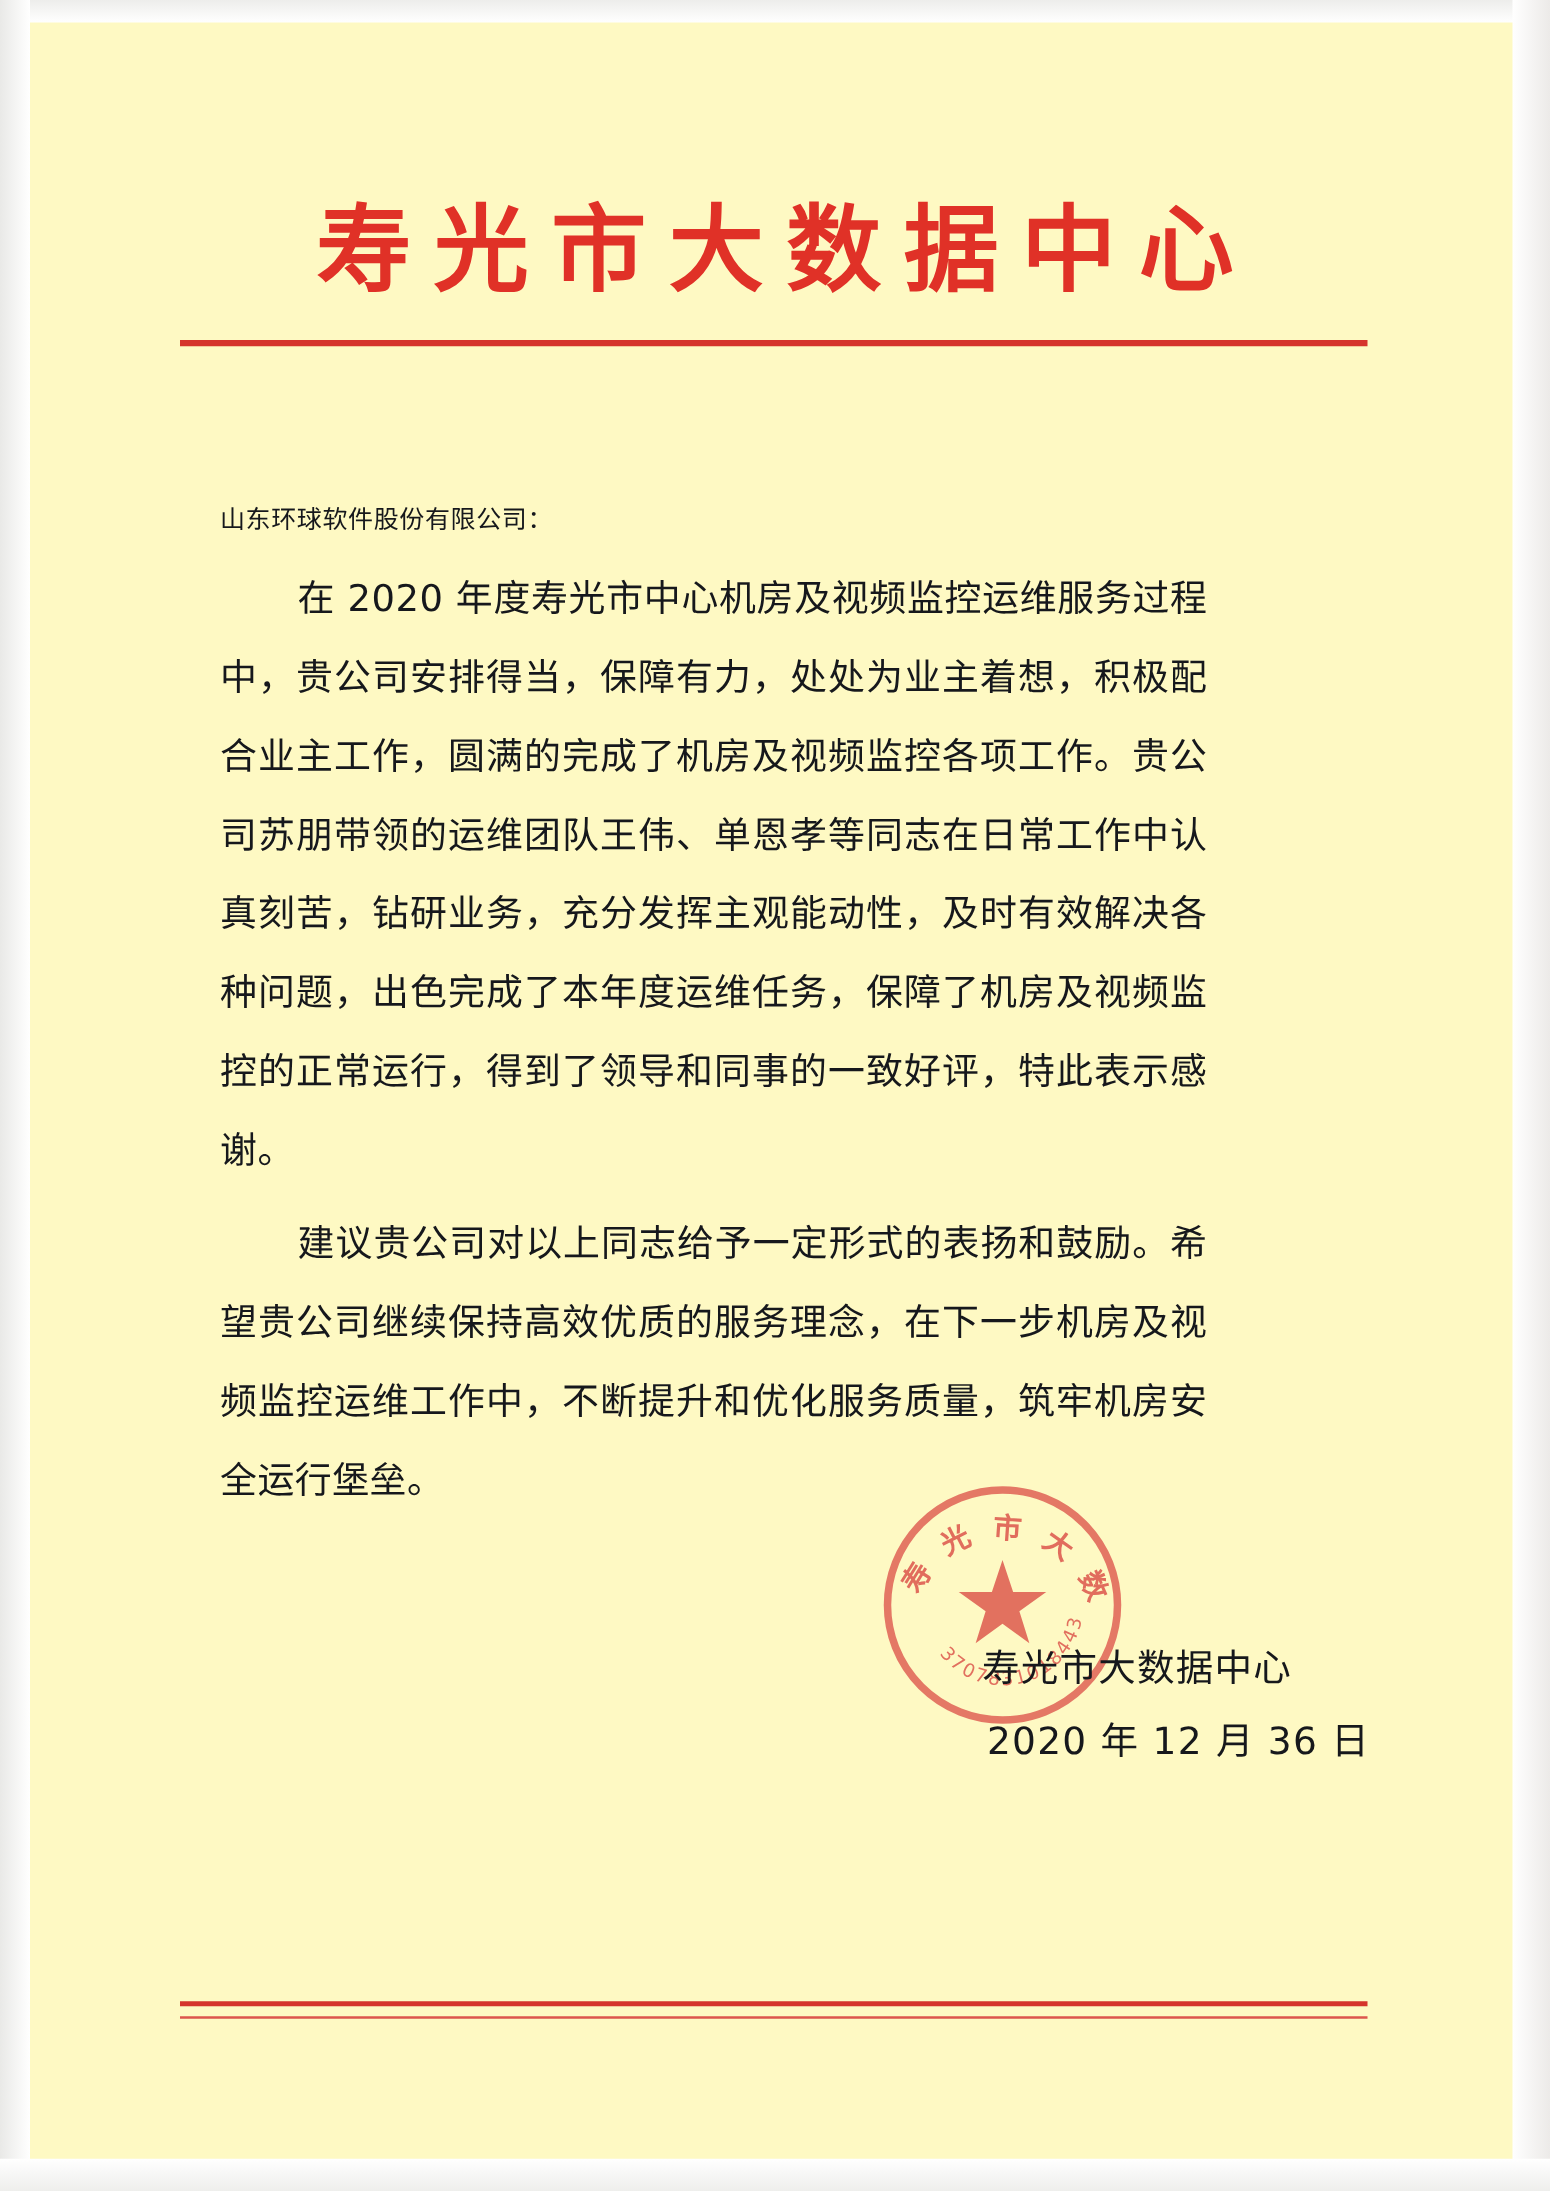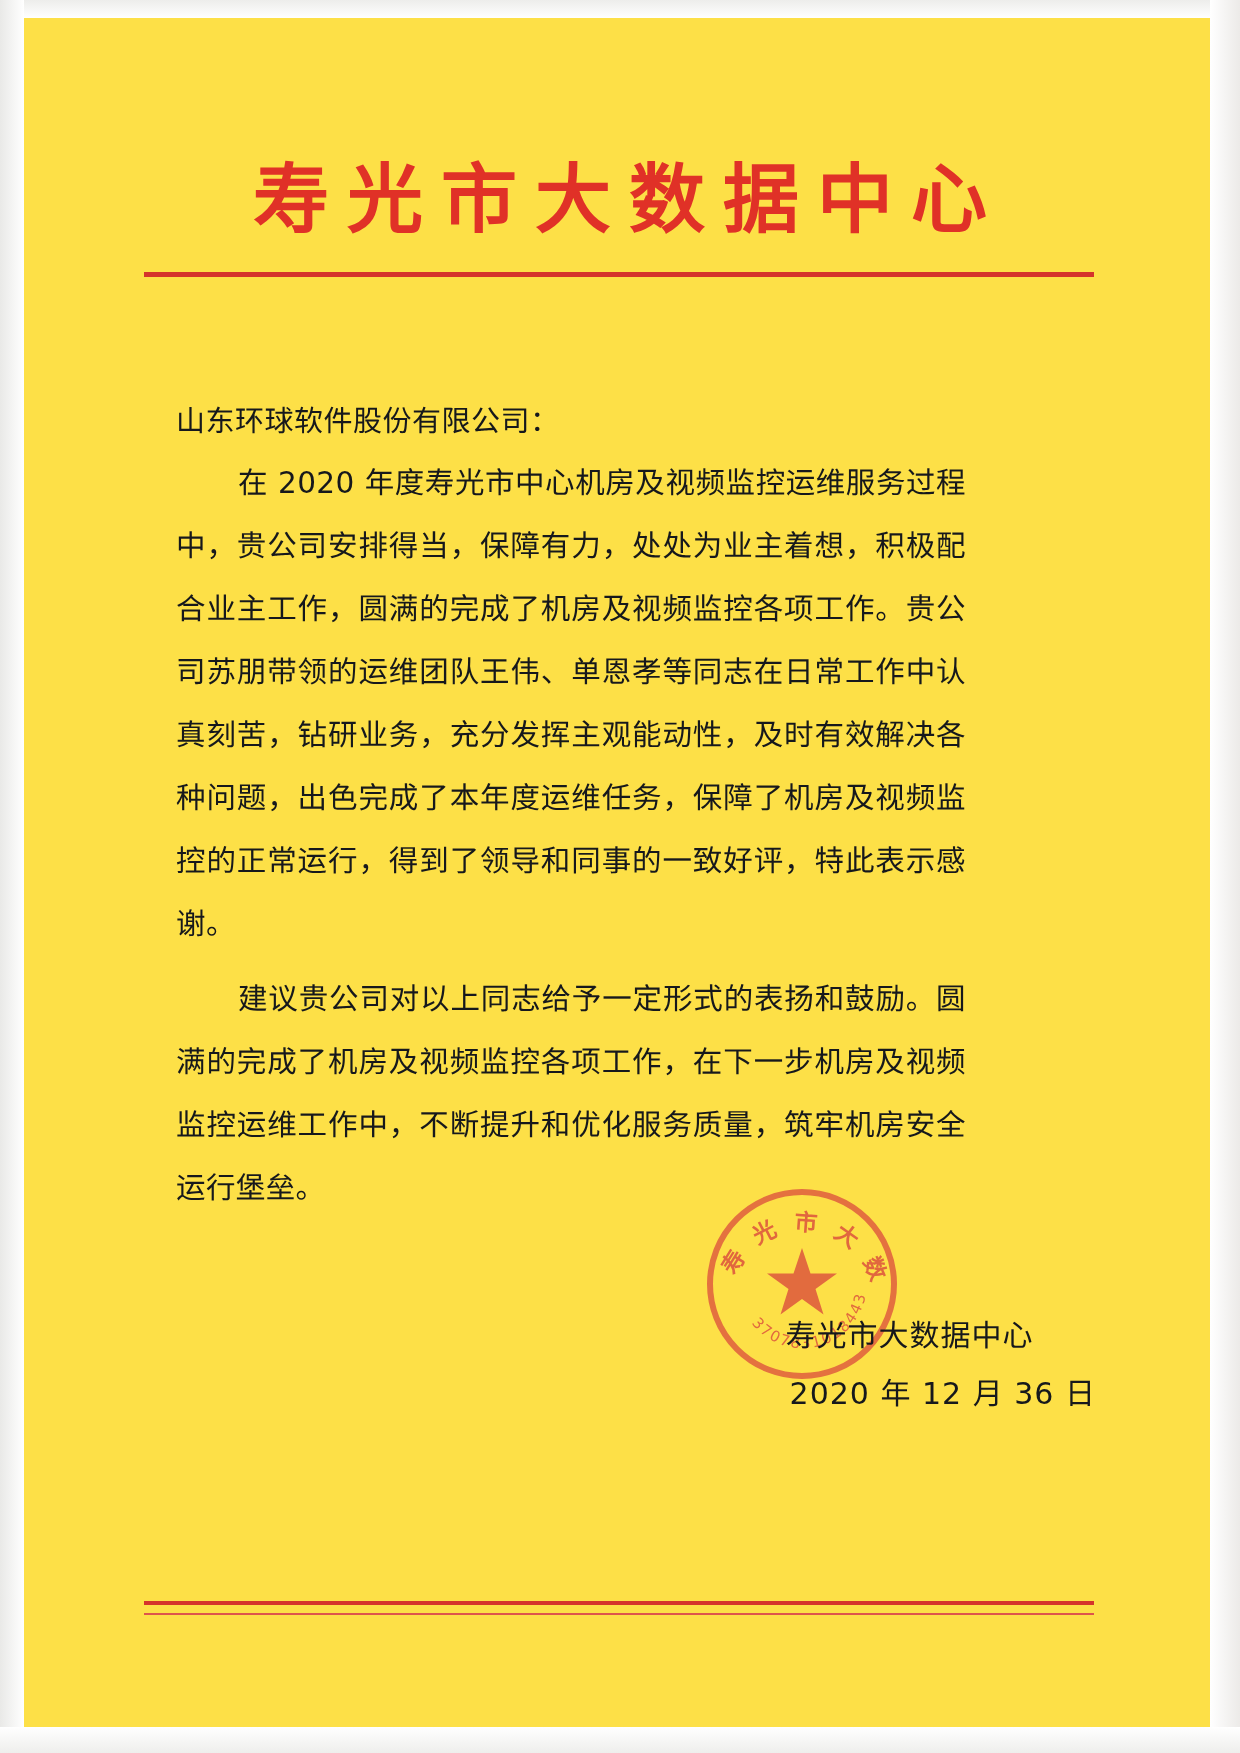--- a/index.html
+++ b/index.html
@@ -16,21 +16,21 @@
     color: #1a1a1a;
     overflow: hidden;
   }
 
   .page {
     position: absolute;
     left: 0;
     top: 0;
     width: 1240px;
     height: 1753px;
-    background: #fde047;
+    background: #fef9c3;
   }
 
   
   .paper-edge-left {
     position: absolute;
     left: 0; top: 0;
     width: 24px; height: 1753px;
     background: linear-gradient(to right, #e9e9e7, #ffffff);
   }
   .paper-edge-right {
@@ -95,24 +95,24 @@
 
   .body-wrap {
     position: absolute;
     left: 176px;
     top: 400px;
     width: 790px;
   }
 
   .salutation {
     font-family: "DejaVu Sans", "Liberation Sans", sans-serif;
-    font-size: 29px;
+    font-size: 20px;
     line-height: 1.5;
     color: #16181c;
-    margin-bottom: 8px;
+    margin-bottom: 18px;
     letter-spacing: 0.5px;
   }
 
   .para {
     font-family: "DejaVu Sans", "Liberation Sans", sans-serif;
     font-size: 29.5px;
     line-height: 63px;
     color: #16181c;
     text-align: justify;
     text-justify: inter-ideograph;
@@ -180,21 +180,21 @@
   </div>
 
   <div class="rule-top"></div>
 
 
   <div class="body-wrap">
     <div class="salutation">山东环球软件股份有限公司：</div>
 
     <p class="para">在 2020 年度寿光市中心机房及视频监控运维服务过程中，贵公司安排得当，保障有力，处处为业主着想，积极配合业主工作，圆满的完成了机房及视频监控各项工作。贵公司苏朋带领的运维团队王伟、单恩孝等同志在日常工作中认真刻苦，钻研业务，充分发挥主观能动性，及时有效解决各种问题，出色完成了本年度运维任务，保障了机房及视频监控的正常运行，得到了领导和同事的一致好评，特此表示感谢。</p>
 
-    <p class="para">建议贵公司对以上同志给予一定形式的表扬和鼓励。圆满的完成了机房及视频监控各项工作，在下一步机房及视频监控运维工作中，不断提升和优化服务质量，筑牢机房安全运行堡垒。</p>
+    <p class="para">建议贵公司对以上同志给予一定形式的表扬和鼓励。希望贵公司继续保持高效优质的服务理念，在下一步机房及视频监控运维工作中，不断提升和优化服务质量，筑牢机房安全运行堡垒。</p>
   </div>
 
   <div class="seal">
     <svg width="205" height="205" viewBox="0 0 205 205" xmlns="http://www.w3.org/2000/svg">
       <defs>
         <path id="arcpath" d="M 32,108 A 72,72 0 0 1 173,108" fill="none"></path>
         <path id="arcpathbottom" d="M 40,118 A 64,64 0 0 0 165,118" fill="none"></path>
       </defs>
       <circle cx="102" cy="104" r="92" fill="none" stroke="#d8413c" stroke-width="6" opacity="0.85"></circle>
       <g fill="#d8413c" opacity="0.9">

